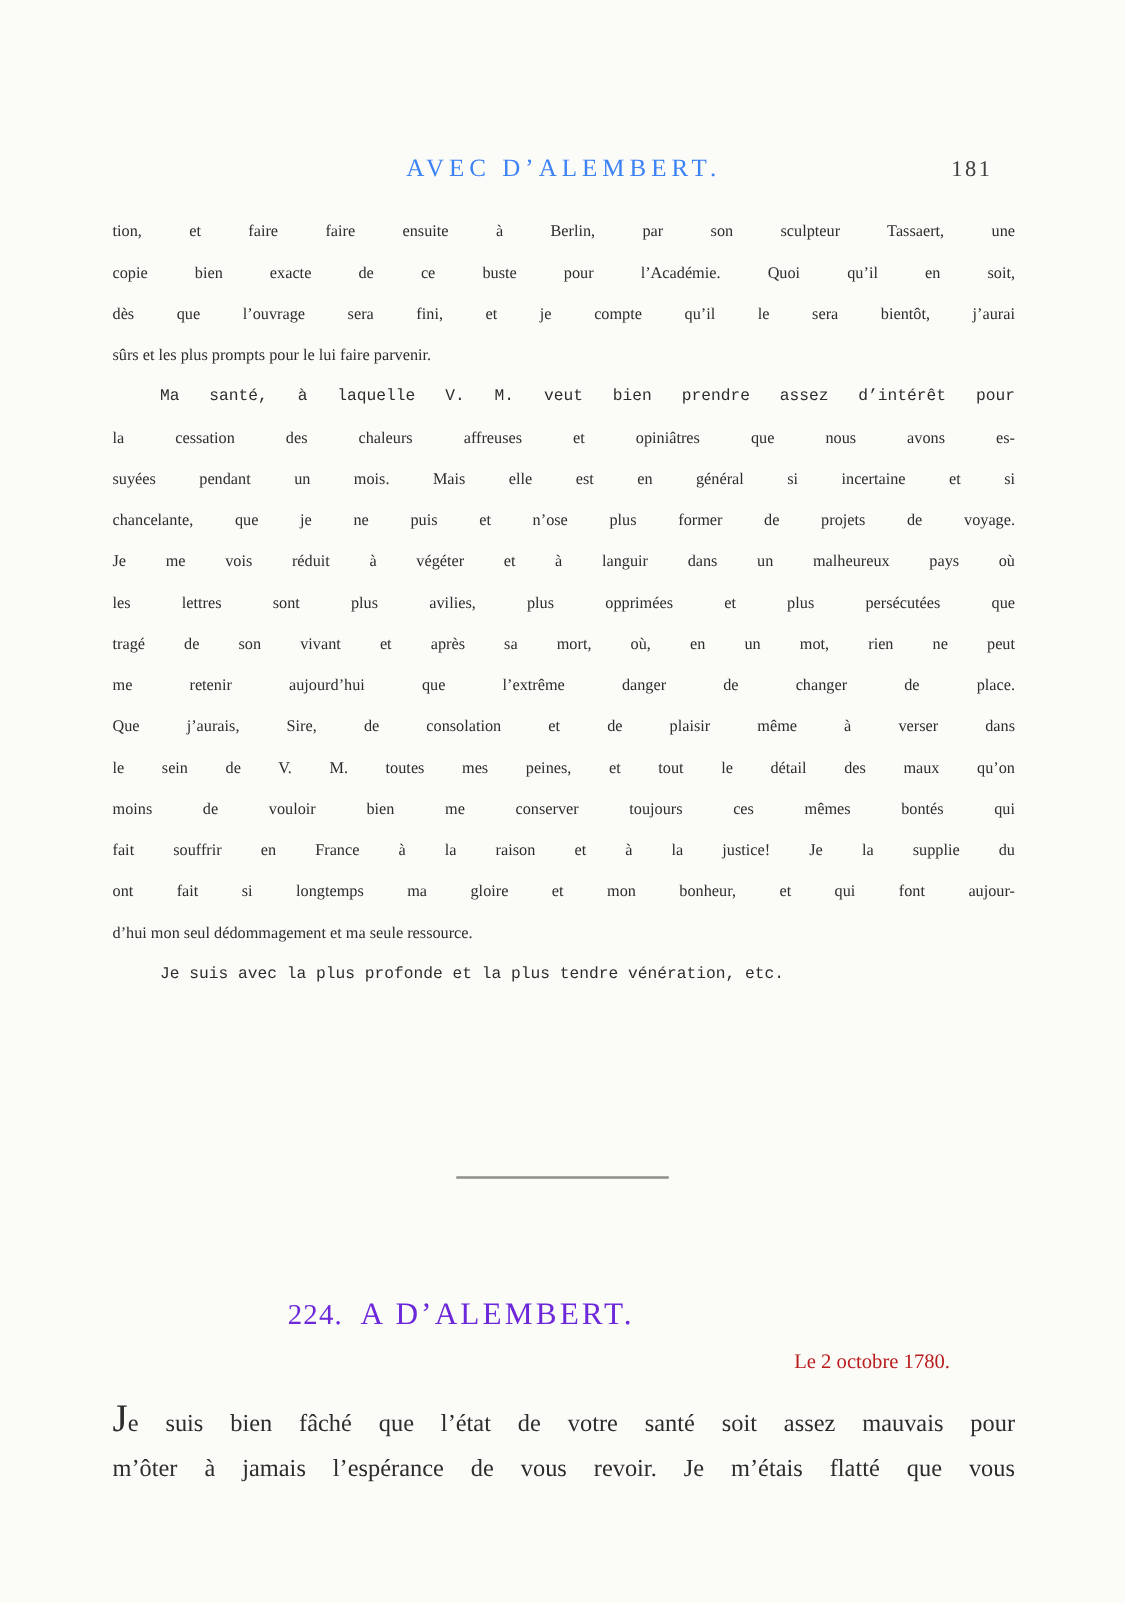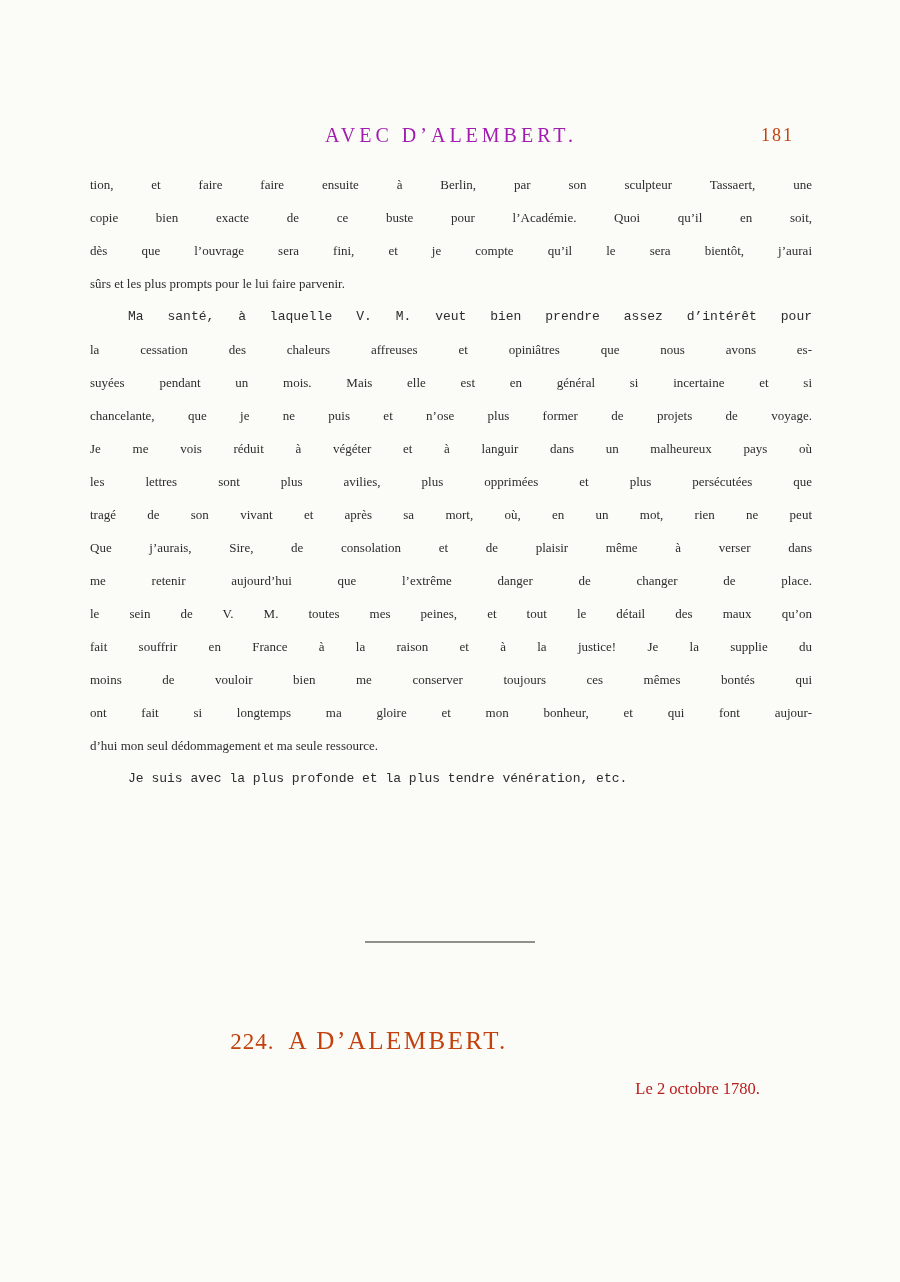--- a/index.html
+++ b/index.html
@@ -25,29 +25,29 @@
     width: 722px;
     height: 28px;
   }
   .running-title {
     position: absolute;
     left: 0;
     right: 0;
     text-align: center;
     font-size: 20px;
     letter-spacing: 4px;
-    color: #a21caf;
+    color: #3b82f6;
   }
   .page-number {
     position: absolute;
     right: 18px;
     top: 1px;
     font-size: 18px;
     letter-spacing: 2px;
-    color: #c2410c;
+    color: #404040;
     font-variant-numeric: oldstyle-nums;
   }
   
   .letter-body {
     position: absolute;
     top: 168px;
     left: 90px;
     width: 722px;
     font-size: 13px;
     line-height: 33px;
@@ -75,22 +75,22 @@
     background: #8f8f8b;
   }
   
   .section-heading {
     position: absolute;
     top: 1028px;
     left: 0;
     width: 738px;
     text-align: center;
     font-size: 25px;
-    line-height: 26px;
-    color: #c2410c;
+    line-height: 48px;
+    color: #6d28d9;
   }
   .section-number {
     font-size: 23px;
     letter-spacing: 1px;
     font-variant-numeric: oldstyle-nums;
     margin-right: 14px;
   }
   .section-title {
     letter-spacing: 2.5px;
   }
@@ -134,33 +134,37 @@
     <div class="line">dès que l’ouvrage sera fini, et je compte qu’il le sera bientôt, j’aurai</div>
     <div class="line last">sûrs et les plus prompts pour le lui faire parvenir.</div>
 
     <div class="line indent">Ma santé, à laquelle V. M. veut bien prendre assez d’intérêt pour</div>
     <div class="line">la cessation des chaleurs affreuses et opiniâtres que nous avons es-</div>
     <div class="line">suyées pendant un mois. Mais elle est en général si incertaine et si</div>
     <div class="line">chancelante, que je ne puis et n’ose plus former de projets de voyage.</div>
     <div class="line">Je me vois réduit à végéter et à languir dans un malheureux pays où</div>
     <div class="line">les lettres sont plus avilies, plus opprimées et plus persécutées que</div>
     <div class="line">tragé de son vivant et après sa mort, où, en un mot, rien ne peut</div>
+    <div class="line">me retenir aujourd’hui que l’extrême danger de changer de place.</div>
     <div class="line">Que j’aurais, Sire, de consolation et de plaisir même à verser dans</div>
-    <div class="line">me retenir aujourd’hui que l’extrême danger de changer de place.</div>
     <div class="line">le sein de V. M. toutes mes peines, et tout le détail des maux qu’on</div>
+    <div class="line">moins de vouloir bien me conserver toujours ces mêmes bontés qui</div>
     <div class="line">fait souffrir en France à la raison et à la justice! Je la supplie du</div>
-    <div class="line">moins de vouloir bien me conserver toujours ces mêmes bontés qui</div>
     <div class="line">ont fait si longtemps ma gloire et mon bonheur, et qui font aujour-</div>
     <div class="line last">d’hui mon seul dédommagement et ma seule ressource.</div>
 
     <div class="line indent last">Je suis avec la plus profonde et la plus tendre vénération, etc.</div>
   </div>
 
   <div class="section-rule"></div>
 
   <div class="section-heading">
     <span class="section-number">224.</span><span class="section-title">A D’ALEMBERT.</span>
   </div>
 
   <div class="dateline">Le 2 octobre 1780.</div>
 
+  <div class="letter-opening">
+    <div class="line opening-first">Je suis bien fâché que l’état de votre santé soit assez mauvais pour</div>
+    <div class="line">m’ôter à jamais l’espérance de vous revoir. Je m’étais flatté que vous</div>
+  </div>
 
 </div>
 
 </body></html>

